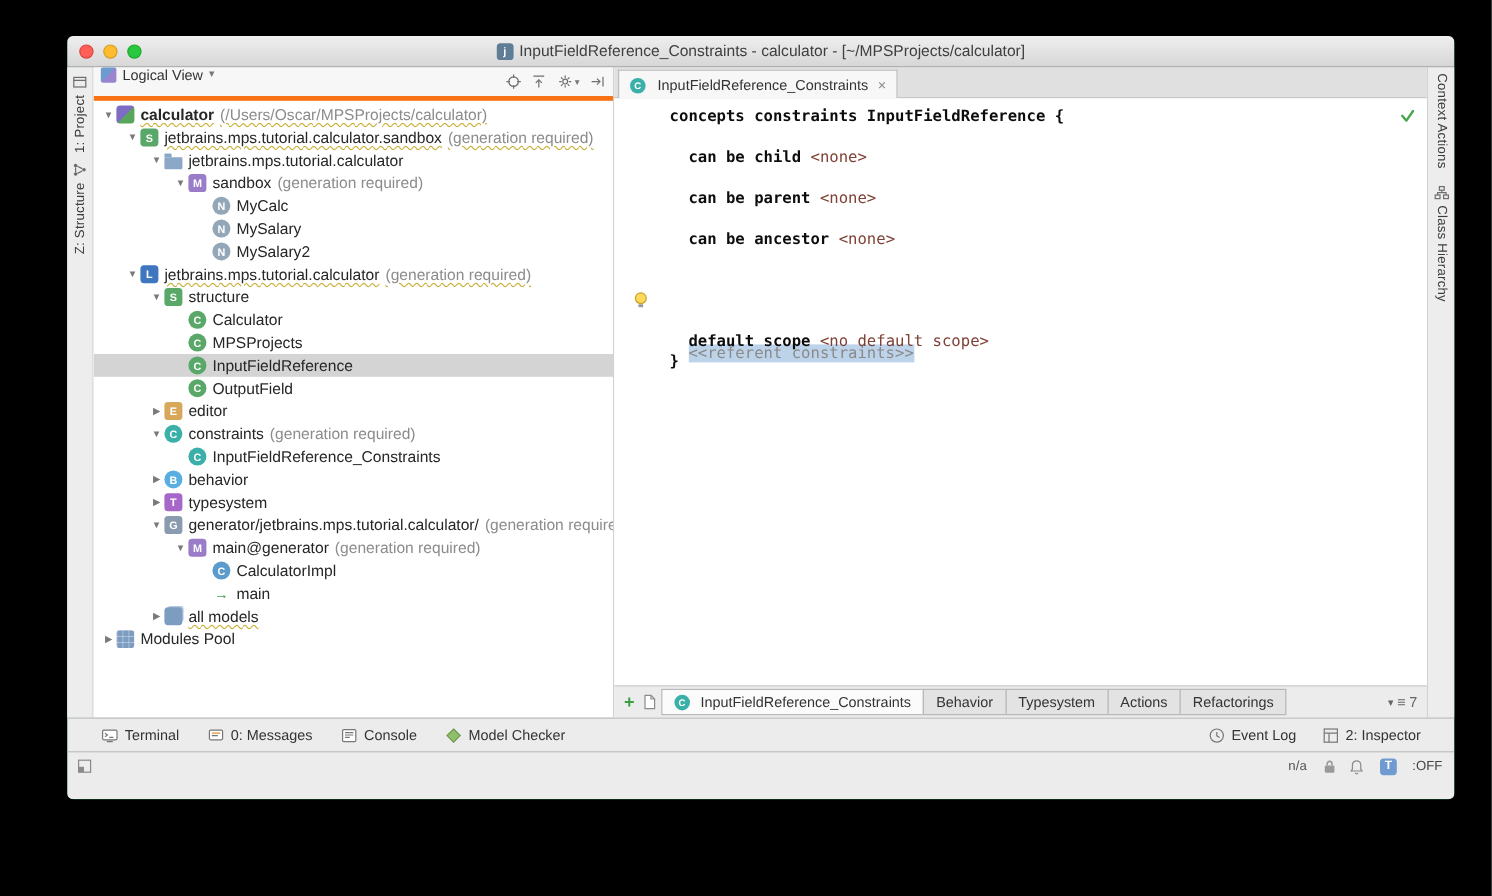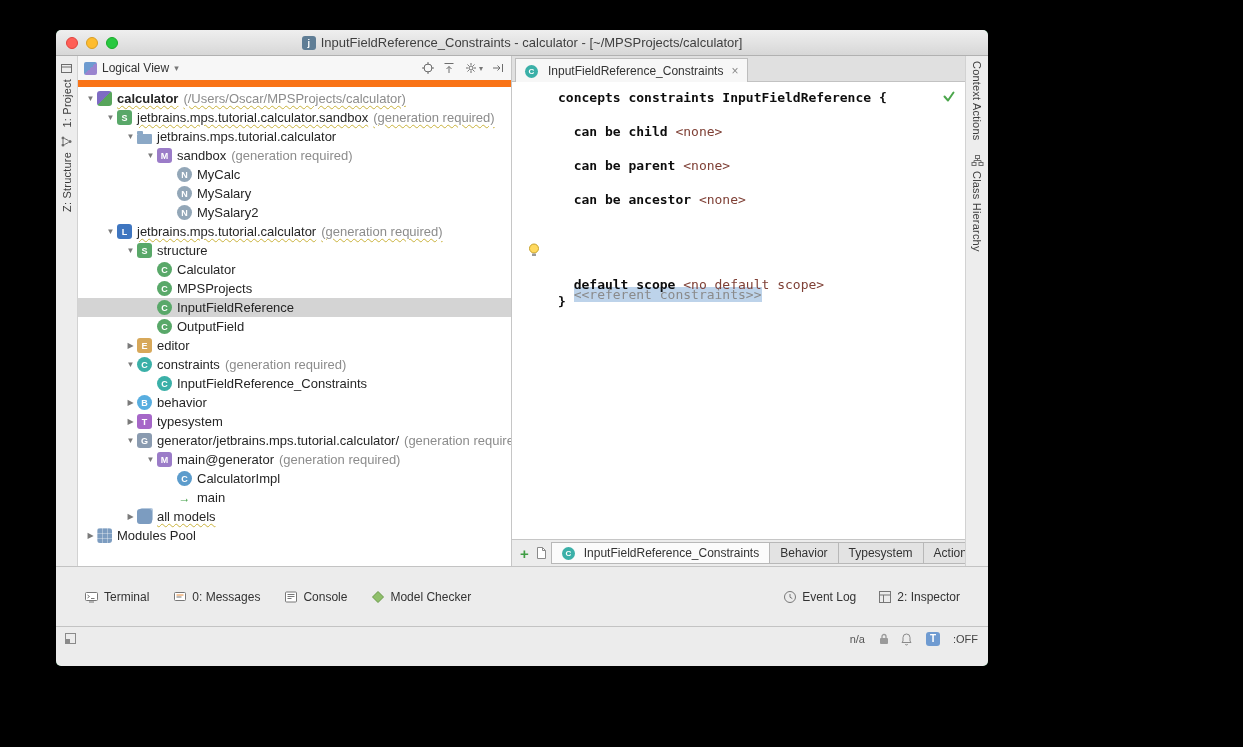--- a/index.html
+++ b/index.html
@@ -1,18 +1,18 @@
 <!DOCTYPE html>
 <html><head>
 <meta charset="utf-8">
 <style>
   html,body{margin:0;padding:0;}
   body{font-family:"Liberation Sans",sans-serif;background:#000;}
   .screen{position:relative;width:1243px;height:747px;background:#000;overflow:hidden;}
-  .window{position:absolute;left:56px;top:30px;width:932px;height:636px;background:#15803d;
+  .window{position:absolute;left:56px;top:30px;width:1156px;height:636px;background:#15803d;
           border-radius:5px;overflow:hidden;display:flex;flex-direction:column;
           box-shadow:0 30px 70px rgba(0,0,0,.75);}
   
   .titlebar{position:relative;height:25px;flex:none;background:linear-gradient(#efefef,#d7d7d7);
             border-bottom:1px solid #b1b1b1;text-align:center;}
   .traffic{position:absolute;left:10px;top:7px;display:flex;gap:8px;}
   .tl{width:12px;height:12px;border-radius:50%;display:inline-block;}
   .tl.red{background:#ff5f57;border:1px solid #e0443e;box-sizing:border-box;}
   .tl.yellow{background:#febc2e;border:1px solid #d89e24;box-sizing:border-box;}
   .tl.green{background:#28c840;border:1px solid #1aab29;box-sizing:border-box;}
@@ -26,22 +26,22 @@
   .stripe.left{width:21px;border-right:1px solid #d2d2d2;padding-top:6px;gap:8px;}
   .stripe.right{width:22px;border-left:1px solid #d2d2d2;padding-top:5px;gap:14px;}
   .stripe-tab{display:flex;flex-direction:column;align-items:center;gap:4px;cursor:default;}
   .stripe-label{font-size:11px;color:#3c3c3c;letter-spacing:.2px;}
   .stripe.left .stripe-label{writing-mode:vertical-rl;transform:rotate(180deg);}
   .stripe.right .stripe-label{writing-mode:vertical-rl;}
   .svgic{display:inline-flex;align-items:center;justify-content:center;line-height:0;}
   
   .project-panel{width:433px;flex:none;background:#fff;border-right:1px solid #c6c6c6;
                  display:flex;flex-direction:column;overflow:hidden;}
-  .panel-header{height:24px;flex:none;display:flex;align-items:center;gap:5px;padding:0 6px;
-                background:#f7f7f7;border-bottom:7px solid #f97316;font-size:12px;color:#333;}
+  .panel-header{height:24px;flex:none;display:flex;gap:5px;padding:0 6px;
+                background:#f7f7f7;border-bottom:4px solid #f97316;font-size:12px;color:#333;}
   .ph-icon{width:13px;height:13px;border-radius:2px;flex:none;
            background:linear-gradient(135deg,#6d9bd0 0 50%,#9a84cf 50% 100%);}
   .ph-caret{color:#777;font-size:9px;}
   .ph-spacer{flex:1;}
   .ph-btn{display:inline-flex;align-items:center;gap:1px;padding:1px;cursor:default;}
   .ph-btn .caret{font-size:8px;color:#777;}
   .tree{flex:1;overflow:hidden;padding-top:2px;font-size:13px;color:#262626;}
   .tree-row{display:flex;align-items:center;height:19px;min-width:100%;width:max-content;
             white-space:nowrap;padding-right:8px;cursor:default;}
   .tree-row.selected{background:#d4d4d4;}
@@ -100,21 +100,21 @@
   .bt-stub{margin-right:4px;}
   .btab{display:flex;align-items:center;gap:5px;padding:3px 10px;border:1px solid #b8b8b8;
         background:#e3e3e3;margin-right:-1px;}
   .btab.active{background:#fbfbfb;}
   .bt-spacer{flex:1;}
   .bt-more{display:flex;align-items:center;gap:3px;color:#666;}
   .bt-more .chev{font-size:9px;}
   .bt-more .bars{font-size:12px;}
   
   .toolbar-bottom{height:27px;flex:none;background:#ececec;border-top:1px solid #c3c3c3;
-                  display:flex;align-items:center;padding:16px 28px;gap:24px;font-size:12px;color:#333;}
+                  display:flex;align-items:center;padding:0 28px;gap:24px;font-size:12px;color:#333;}
   .tb-item{display:flex;align-items:center;gap:5px;cursor:default;}
   .tb-right{margin-left:auto;display:flex;align-items:center;gap:22px;}
   .statusbar{height:23px;flex:none;background:#ececec;border-top:1px solid #c3c3c3;
              display:flex;align-items:center;padding:0 10px 16px 8px;font-size:11px;color:#555;}
   .sb-right{margin-left:auto;display:flex;align-items:center;gap:13px;}
   .badge-t{display:inline-flex;align-items:center;justify-content:center;width:14px;height:14px;
            border-radius:3px;background:#6f9bd1;color:#fff;font:bold 10px "Liberation Sans",sans-serif;}
   .sb-off{color:#444;}
 </style>
 </head>

